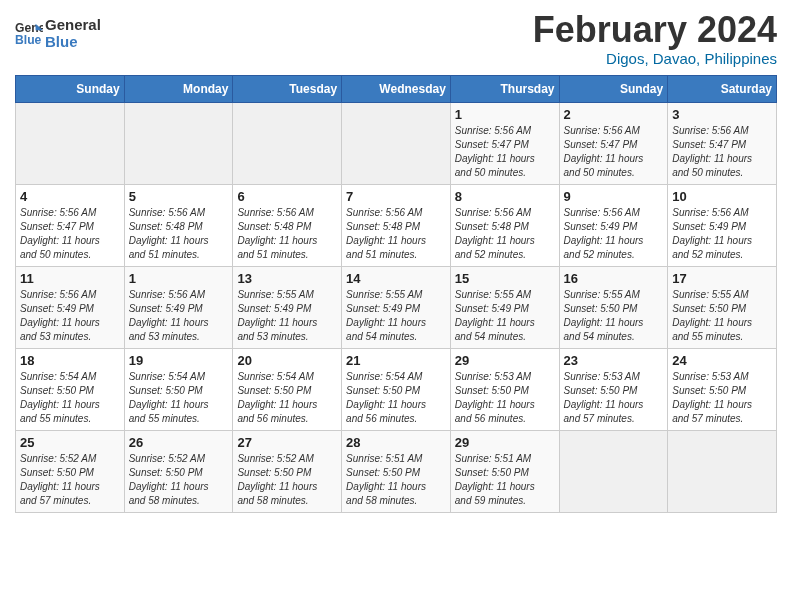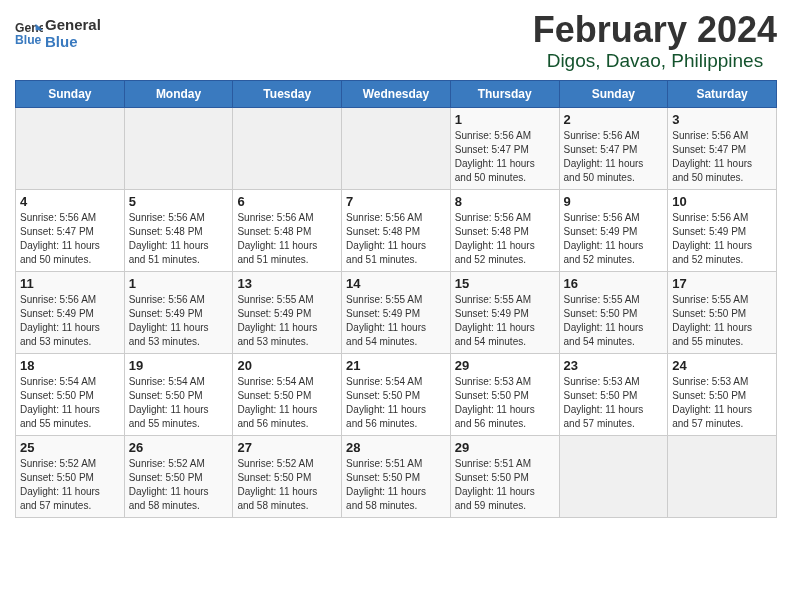--- a/index.html
+++ b/index.html
@@ -29,34 +29,33 @@
     .title-block {
       text-align: right;
     }
     .main-title {
       font-size: 36px;
       font-weight: bold;
       color: #333;
       line-height: 1.1;
     }
     .subtitle {
-      font-size: 19px;
-      color: #14532d;
-      text-align: center;
+      font-size: 15px;
+      color: #0369a1;
     }
     table {
       width: 100%;
       border-collapse: collapse;
       font-size: 11px;
     }
     thead tr th {
       background: #3a7abf;
       color: #fff;
       padding: 6px 4px;
-      text-align: center;
+      text-align: right;
       font-size: 12px;
       font-weight: bold;
       border: 1px solid #2a5a9f;
     }
     tbody tr td {
       border: 1px solid #ccc;
       padding: 4px 4px;
       vertical-align: top;
       background: #fff;
       min-height: 80px;
@@ -69,20 +68,21 @@
       font-size: 13px;
       font-weight: bold;
       color: #222;
       display: block;
       margin-bottom: 2px;
     }
     .day-info {
       font-size: 10px;
       color: #333;
       line-height: 1.4;
+      font-style: italic;
     }
     .empty-cell {
       background: #f0f0f0 !important;
     }
   </style>
 </head>
 <body>
 
 <div class="header-area">
   <div class="logo">

